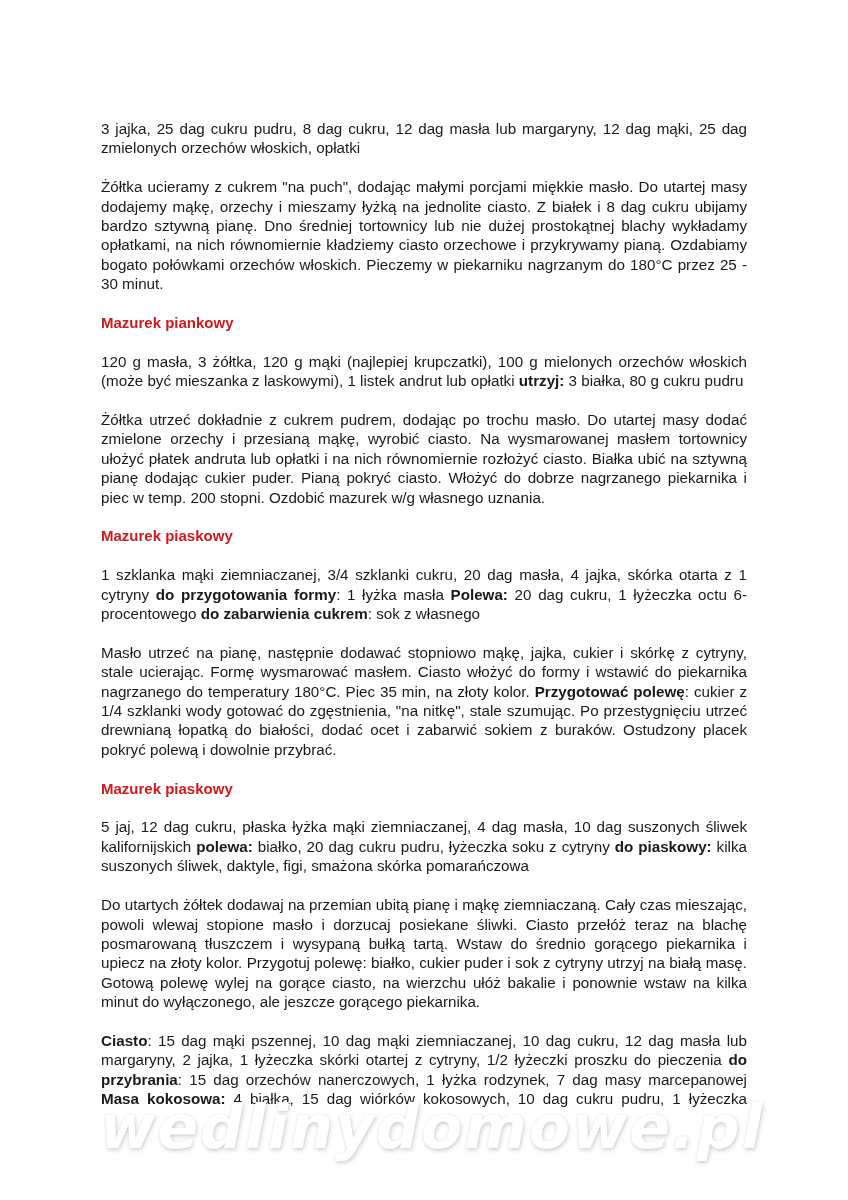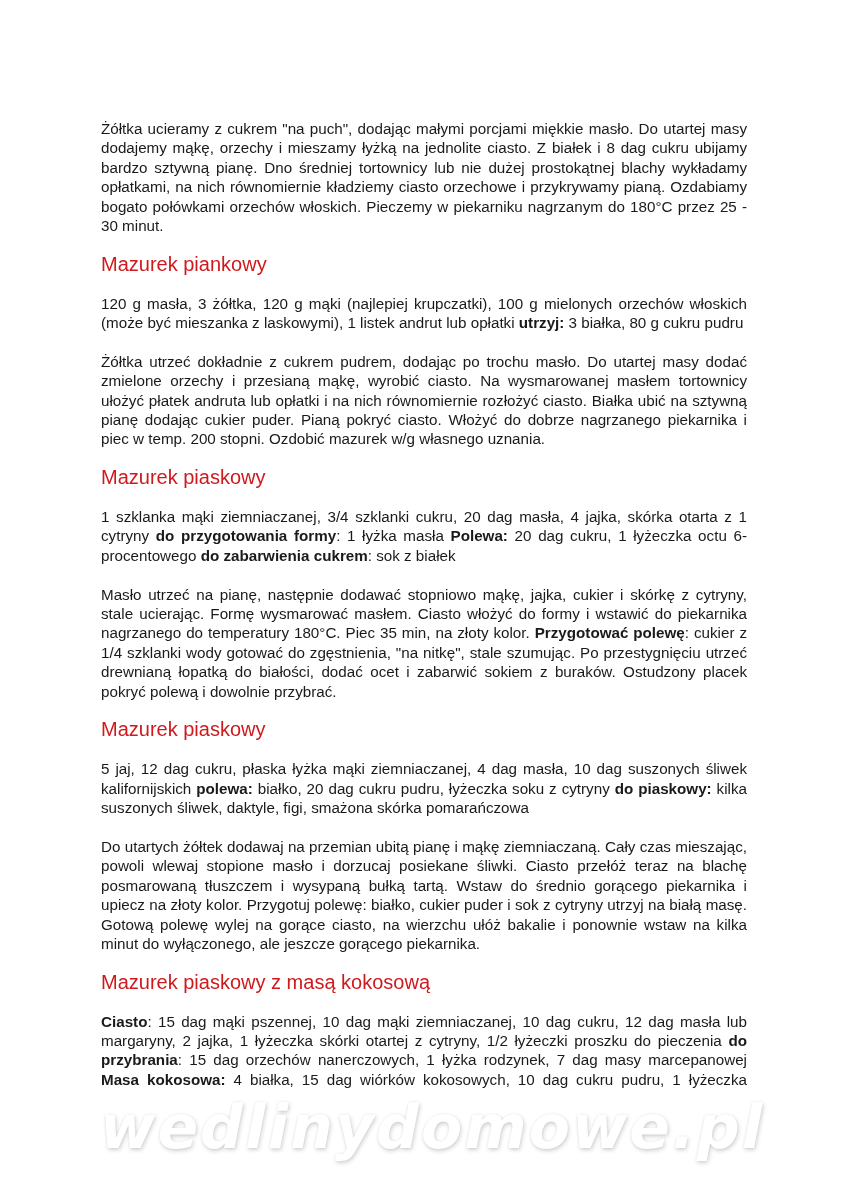--- a/index.html
+++ b/index.html
@@ -5,48 +5,48 @@
   html, body { margin: 0; padding: 0; background: #ffffff; }
   body { width: 848px; height: 1200px; position: relative; overflow: hidden; }
   .page {
     position: absolute; left: 101px; top: 119px; width: 646px;
     font-family: "Liberation Sans", sans-serif;
     font-size: 15.2px; line-height: 19.4px; color: #1a1a1a;
   }
   .p { margin: 0 0 19.4px 0; text-align: justify; }
   .p.last-line-left { text-align-last: left; }
   .h {
-    margin: 0 0 19.4px 0; color: #d0191d; font-weight: normal;
-    font-size: 20px;
+    margin: 0 0 19.4px 0; color: #d0191d; font-weight: bold;
+    font-size: 15px;
   }
   b { font-weight: bold; }
   .watermark {
     position: absolute; left: 100px; top: 1092px; width: 650px;
     font-family: "DejaVu Sans", sans-serif; font-weight: bold;
     font-size: 60px; letter-spacing: 2px; color: #ffffff;
     text-shadow: 1px 2px 4px rgba(0,0,0,0.18), 0 0 2px rgba(0,0,0,0.08);
     white-space: nowrap;  font-style: italic;
   }
 </style>
 </head>
 <body>
 
 <div class="page">
 
+  <p class="p">3 jajka, 25 dag cukru pudru, 8 dag cukru, 12 dag masła lub margaryny, 12 dag mąki, 25 dag zmielonych orzechów włoskich, opłatki</p>
   <p class="p last-line-left">Żółtka ucieramy z cukrem "na puch", dodając małymi porcjami miękkie masło. Do utartej masy dodajemy mąkę, orzechy i mieszamy łyżką na jednolite ciasto. Z białek i 8 dag cukru ubijamy bardzo sztywną pianę. Dno średniej tortownicy lub nie dużej prostokątnej blachy wykładamy opłatkami, na nich równomiernie kładziemy ciasto orzechowe i przykrywamy pianą. Ozdabiamy bogato połówkami orzechów włoskich. Pieczemy w piekarniku nagrzanym do 180°C przez 25 - 30 minut.</p>
 
   <p class="h">Mazurek piankowy</p>
   <p class="p last-line-left"><span>120 g masła, 3 żółtka, 120 g mąki (najlepiej krupczatki), 100 g mielonych orzechów włoskich (może być mieszanka z laskowymi), 1 listek andrut lub opłatki </span><b>utrzyj:</b><span> 3 białka, 80 g cukru pudru</span></p>
   <p class="p last-line-left">Żółtka utrzeć dokładnie z cukrem pudrem, dodając po trochu masło. Do utartej masy dodać zmielone orzechy i przesianą mąkę, wyrobić ciasto. Na wysmarowanej masłem tortownicy ułożyć płatek andruta lub opłatki i na nich równomiernie rozłożyć ciasto. Białka ubić na sztywną pianę dodając cukier puder. Pianą pokryć ciasto. Włożyć do dobrze nagrzanego piekarnika i piec w temp. 200 stopni. Ozdobić mazurek w/g własnego uznania.</p>
 
   <p class="h">Mazurek piaskowy</p>
-  <p class="p last-line-left"><span>1 szklanka mąki ziemniaczanej, 3/4 szklanki cukru, 20 dag masła, 4 jajka, skórka otarta z 1 cytryny </span><b>do przygotowania formy</b><span>: 1 łyżka masła </span><b>Polewa:</b><span> 20 dag cukru, 1 łyżeczka octu 6-procentowego </span><b>do zabarwienia cukrem</b><span>: sok z białek</span></p>
+  <p class="p last-line-left"><span>1 szklanka mąki ziemniaczanej, 3/4 szklanki cukru, 20 dag masła, 4 jajka, skórka otarta z 1 cytryny </span><b>do przygotowania formy</b><span>: 1 łyżka masła </span><b>Polewa:</b><span> 20 dag cukru, 1 łyżeczka octu 6-procentowego </span><b>do zabarwienia cukrem</b><span>: sok z własnego</span></p>
   <p class="p last-line-left"><span>Masło utrzeć na pianę, następnie dodawać stopniowo mąkę, jajka, cukier i skórkę z cytryny, stale ucierając. Formę wysmarować masłem. Ciasto włożyć do formy i wstawić do piekarnika nagrzanego do temperatury 180°C. Piec 35 min, na złoty kolor. </span><b>Przygotować polewę</b><span>: cukier z 1/4 szklanki wody gotować do zgęstnienia, "na nitkę", stale szumując. Po przestygnięciu utrzeć drewnianą łopatką do białości, dodać ocet i zabarwić sokiem z buraków. Ostudzony placek pokryć polewą i dowolnie przybrać.</span></p>
 
   <p class="h">Mazurek piaskowy</p>
   <p class="p last-line-left"><span>5 jaj, 12 dag cukru, płaska łyżka mąki ziemniaczanej, 4 dag masła, 10 dag suszonych śliwek kalifornijskich </span><b>polewa:</b><span> białko, 20 dag cukru pudru, łyżeczka soku z cytryny </span><b>do piaskowy:</b><span> kilka suszonych śliwek, daktyle, figi, smażona skórka pomarańczowa</span></p>
   <p class="p last-line-left">Do utartych żółtek dodawaj na przemian ubitą pianę i mąkę ziemniaczaną. Cały czas mieszając, powoli wlewaj stopione masło i dorzucaj posiekane śliwki. Ciasto przełóż teraz na blachę posmarowaną tłuszczem i wysypaną bułką tartą. Wstaw do średnio gorącego piekarnika i upiecz na złoty kolor. Przygotuj polewę: białko, cukier puder i sok z cytryny utrzyj na białą masę. Gotową polewę wylej na gorące ciasto, na wierzchu ułóż bakalie i ponownie wstaw na kilka minut do wyłączonego, ale jeszcze gorącego piekarnika.</p>
 
-  <p class="h">Mazurek piaskowy z masą kokosową</p>
   <p class="p" style="text-align-last: justify;"><b>Ciasto</b><span>: 15 dag mąki pszennej, 10 dag mąki ziemniaczanej, 10 dag cukru, 12 dag masła lub margaryny, 2 jajka, 1 łyżeczka skórki otartej z cytryny, 1/2 łyżeczki proszku do pieczenia </span><b>do przybrania</b><span>: 15 dag orzechów nanerczowych, 1 łyżka rodzynek, 7 dag masy marcepanowej </span><b>Masa kokosowa:</b><span> 4 białka, 15 dag wiórków kokosowych, 10 dag cukru pudru, 1 łyżeczka</span></p>
 </div>
 
 <div class="watermark">wedlinydomowe.pl</div>
 
 </body></html>

